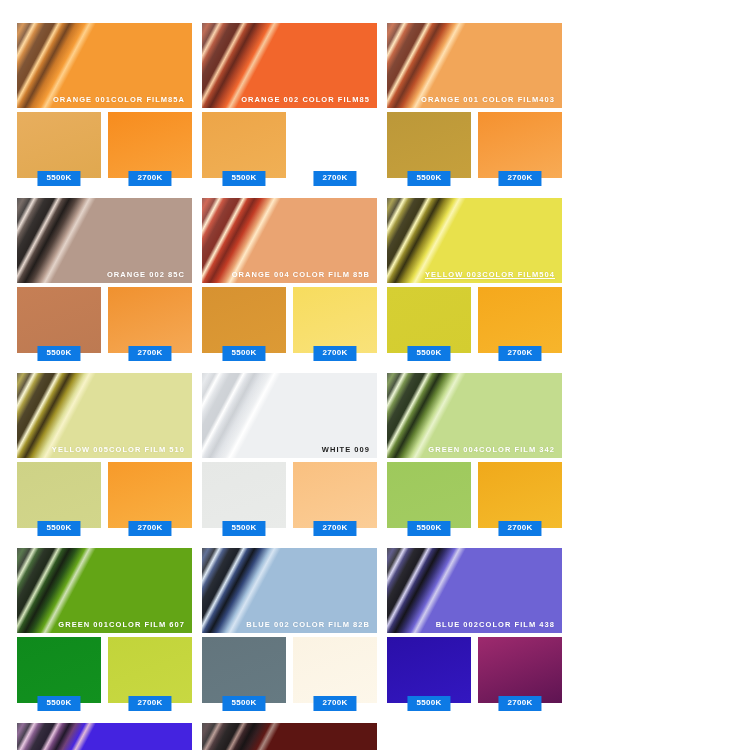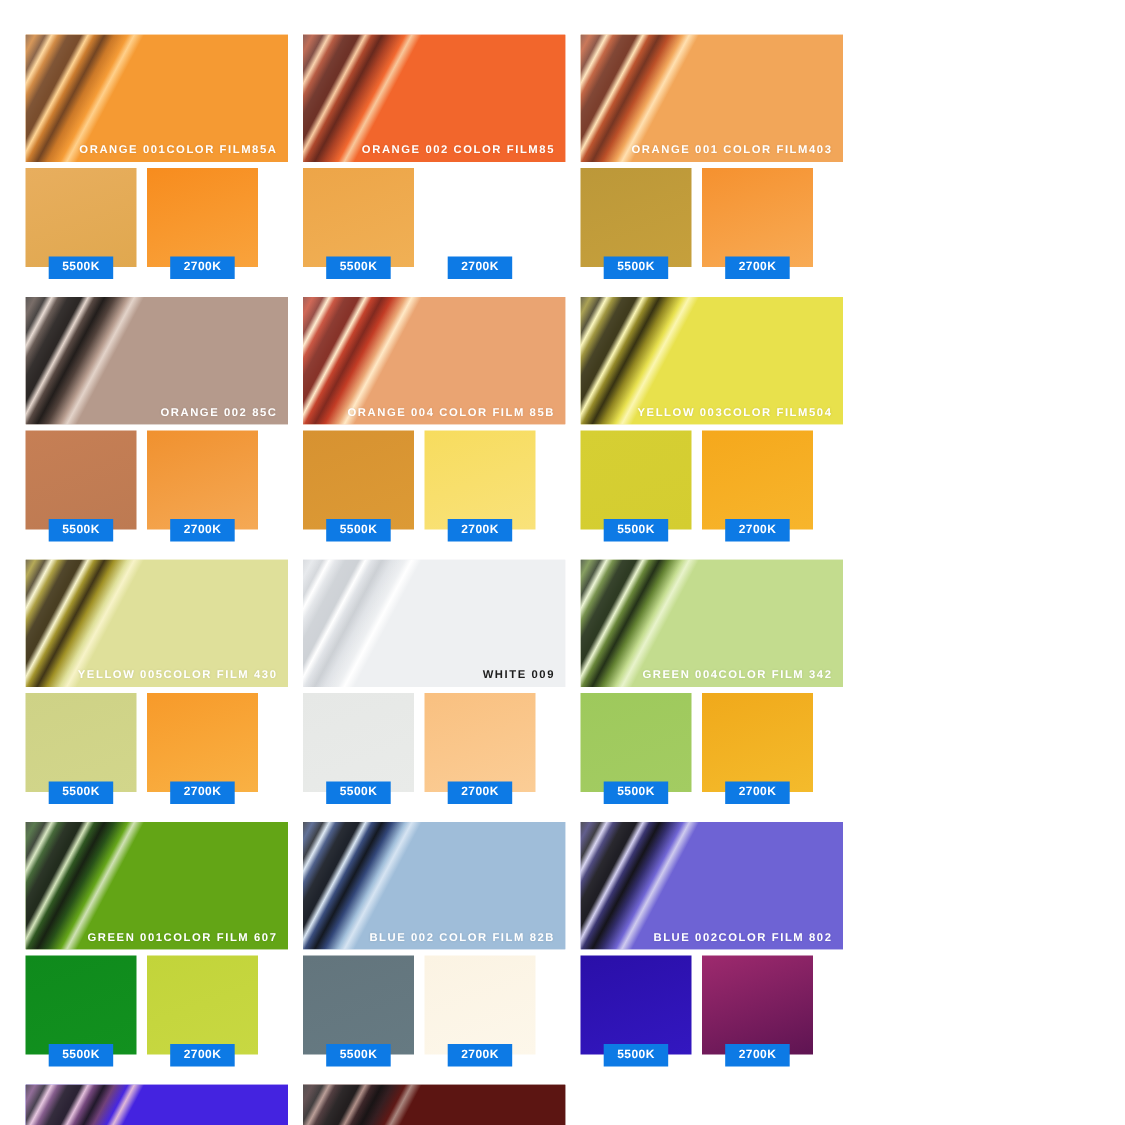--- a/index.html
+++ b/index.html
@@ -78,21 +78,21 @@
   .swatches {
     position: absolute;
     left: 0;
     top: 89px;
     width: 175px;
     height: 66px;
     display: flex;
   }
   .swatch {
     position: relative;
-    width: 74px;
+    width: 84px;
     height: 66px;
     flex: 0 0 auto;
   }
   .swatch + .swatch { margin-left: 7px; }
   .swatch-fill {
     position: absolute;
     inset: 0;
   }
 
   
@@ -203,39 +203,39 @@
           <div class="swatch-fill" style="background: linear-gradient(160deg, rgb(247, 220, 94) 0%, rgb(249, 226, 122) 100%);"></div>
           <div class="badge" style="background: rgb(13, 122, 229); color: rgb(255, 255, 255);">2700K</div>
         </div>
       </div>
     </div>
     <div class="card">
       <div class="hero">
         <div class="hero-base" style="background: rgb(232, 225, 76);"></div>
         <div class="hero-streaks" style="background: linear-gradient(118deg, rgb(43, 38, 5) 0%, rgb(141, 129, 24) 3%, rgb(43, 38, 5) 6%, rgb(251, 246, 176) 8%, rgb(141, 129, 24) 10%, rgb(43, 38, 5) 13%, rgb(43, 38, 5) 17%, rgb(251, 246, 176) 19%, rgb(141, 129, 24) 21%, rgb(43, 38, 5) 24%, rgb(141, 129, 24) 27%, rgb(232, 225, 76) 31%, rgb(251, 246, 176) 33%, rgb(232, 225, 76) 36%, rgb(232, 225, 76) 100%);"></div>
         <div class="hero-gloss"></div>
-        <div class="hero-label light" style="color: rgb(255, 255, 255);">YELLOW 003COLOR FILM504</div>
+        <div class="hero-label light" style="color: rgb(255, 255, 255); text-decoration: underline;">YELLOW 003COLOR FILM504</div>
       </div>
       <div class="swatches">
         <div class="swatch">
           <div class="swatch-fill" style="background: linear-gradient(160deg, rgb(214, 207, 51) 0%, rgb(212, 205, 48) 100%);"></div>
           <div class="badge" style="background: rgb(13, 122, 229); color: rgb(255, 255, 255);">5500K</div>
         </div>
         <div class="swatch">
           <div class="swatch-fill" style="background: linear-gradient(160deg, rgb(245, 168, 28) 0%, rgb(247, 181, 44) 100%);"></div>
           <div class="badge" style="background: rgb(13, 122, 229); color: rgb(255, 255, 255);">2700K</div>
         </div>
       </div>
     </div>
     <div class="card">
       <div class="hero">
         <div class="hero-base" style="background: rgb(223, 224, 154);"></div>
         <div class="hero-streaks" style="background: linear-gradient(118deg, rgb(53, 41, 10) 0%, rgb(156, 140, 28) 3%, rgb(53, 41, 10) 6%, rgb(247, 243, 200) 8%, rgb(156, 140, 28) 10%, rgb(53, 41, 10) 13%, rgb(53, 41, 10) 17%, rgb(247, 243, 200) 19%, rgb(156, 140, 28) 21%, rgb(53, 41, 10) 24%, rgb(156, 140, 28) 27%, rgb(223, 224, 154) 31%, rgb(247, 243, 200) 33%, rgb(223, 224, 154) 36%, rgb(223, 224, 154) 100%);"></div>
         <div class="hero-gloss"></div>
-        <div class="hero-label light" style="color: rgb(255, 255, 255);">YELLOW 005COLOR FILM 430</div>
+        <div class="hero-label light" style="color: rgb(255, 255, 255);">YELLOW 005COLOR FILM 510</div>
       </div>
       <div class="swatches">
         <div class="swatch">
           <div class="swatch-fill" style="background: linear-gradient(160deg, rgb(206, 210, 134) 0%, rgb(210, 214, 139) 100%);"></div>
           <div class="badge" style="background: rgb(13, 122, 229); color: rgb(255, 255, 255);">5500K</div>
         </div>
         <div class="swatch">
           <div class="swatch-fill" style="background: linear-gradient(160deg, rgb(247, 154, 42) 0%, rgb(249, 177, 68) 100%);"></div>
           <div class="badge" style="background: rgb(13, 122, 229); color: rgb(255, 255, 255);">2700K</div>
         </div>
@@ -311,21 +311,21 @@
           <div class="swatch-fill" style="background: linear-gradient(160deg, rgb(251, 243, 227) 0%, rgb(253, 247, 234) 100%);"></div>
           <div class="badge" style="background: rgb(13, 122, 229); color: rgb(255, 255, 255);">2700K</div>
         </div>
       </div>
     </div>
     <div class="card">
       <div class="hero">
         <div class="hero-base" style="background: rgb(110, 99, 212);"></div>
         <div class="hero-streaks" style="background: linear-gradient(118deg, rgb(7, 6, 13) 0%, rgb(42, 37, 101) 3%, rgb(7, 6, 13) 6%, rgb(207, 203, 238) 8%, rgb(42, 37, 101) 10%, rgb(7, 6, 13) 13%, rgb(7, 6, 13) 17%, rgb(207, 203, 238) 19%, rgb(42, 37, 101) 21%, rgb(7, 6, 13) 24%, rgb(42, 37, 101) 27%, rgb(110, 99, 212) 31%, rgb(207, 203, 238) 33%, rgb(110, 99, 212) 36%, rgb(110, 99, 212) 100%);"></div>
         <div class="hero-gloss"></div>
-        <div class="hero-label light" style="color: rgb(255, 255, 255);">BLUE 002COLOR FILM 802</div>
+        <div class="hero-label light" style="color: rgb(255, 255, 255);">BLUE 002COLOR FILM 438</div>
       </div>
       <div class="swatches">
         <div class="swatch">
           <div class="swatch-fill" style="background: linear-gradient(160deg, rgb(42, 15, 168) 0%, rgb(51, 23, 192) 100%);"></div>
           <div class="badge" style="background: rgb(13, 122, 229); color: rgb(255, 255, 255);">5500K</div>
         </div>
         <div class="swatch">
           <div class="swatch-fill" style="background: linear-gradient(160deg, rgb(158, 42, 110) 0%, rgb(94, 20, 82) 100%);"></div>
           <div class="badge" style="background: rgb(13, 122, 229); color: rgb(255, 255, 255);">2700K</div>
         </div>

